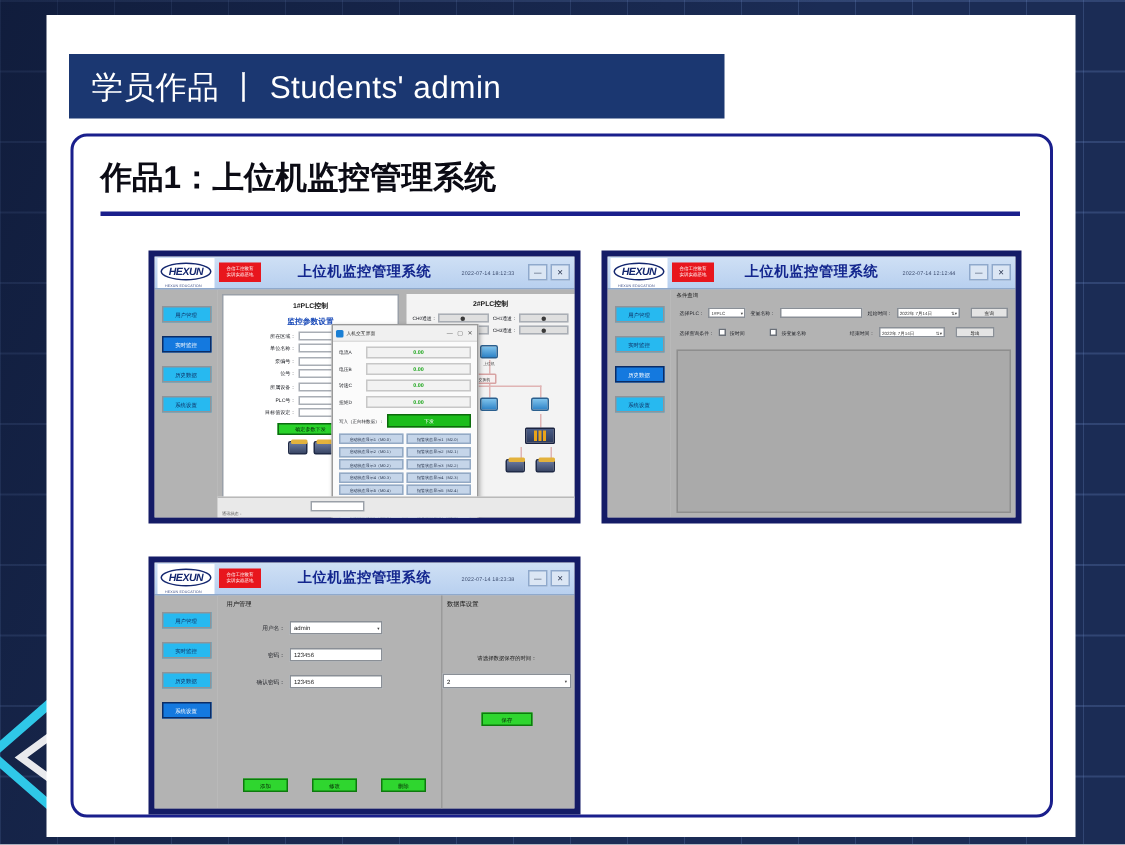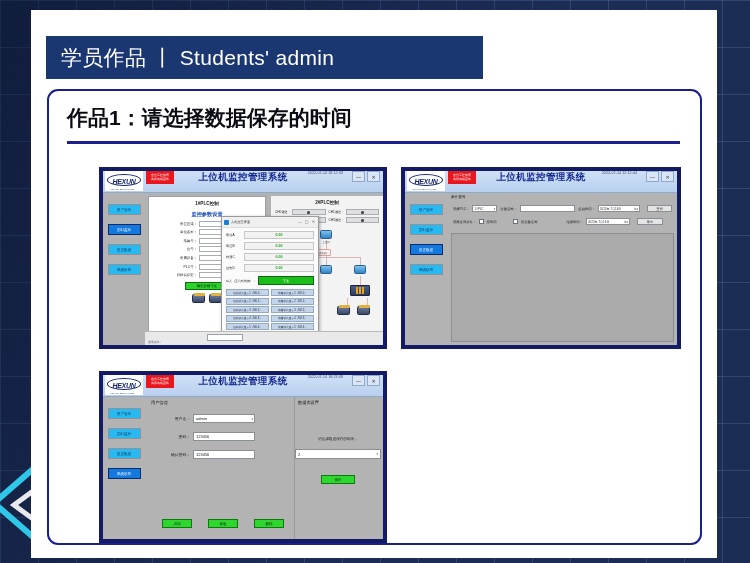--- a/index.html
+++ b/index.html
@@ -108,21 +108,21 @@
   }
 
   #shot1 { left: 50px; top: 76px;  width: 288px; height: 182px; }
   #shot2 { left: 352px; top: 76px; width: 280px; height: 182px; }
   #shot3 { left: 50px; top: 280px; width: 288px; height: 172px; }
 
   
   .tbar {
     height: 22px;
     background: linear-gradient(#cfe0f5, #b8d0ef);
-    display: flex; 
+    display: flex; align-items: center;
     position: relative;
     border-bottom: 1px solid #8fa9cc;
   }
   .logo-box {
     width: 38px; height: 20px; margin-left: 2px;
     background: #ffffff;
     display: flex; align-items: center; justify-content: center;
     position: relative;
   }
   .logo-txt {
@@ -417,21 +417,21 @@
     <polyline points="60,26 30,48 60,70" fill="none" stroke="#ffffff" stroke-width="5" opacity="0.9"></polyline>
   </svg>
 
   <div class="card">
 
     <div class="banner">
       <span class="banner-text">学员作品 丨 Students' admin</span>
     </div>
 
     <div class="panel">
-      <div class="panel-title">作品1：请选择数据保存的时间</div>
+      <div class="panel-title">作品1：上位机监控管理系统</div>
       <div class="panel-rule"></div>
 
       <div class="shot" id="shot1">
         <div class="shot-inner">
 
           <div class="tbar">
             <div class="logo-box">
               <div class="logo-oval"></div>
               <span class="logo-txt">HEXUN</span>
               <span class="logo-sub">HEXUN EDUCATION</span>

